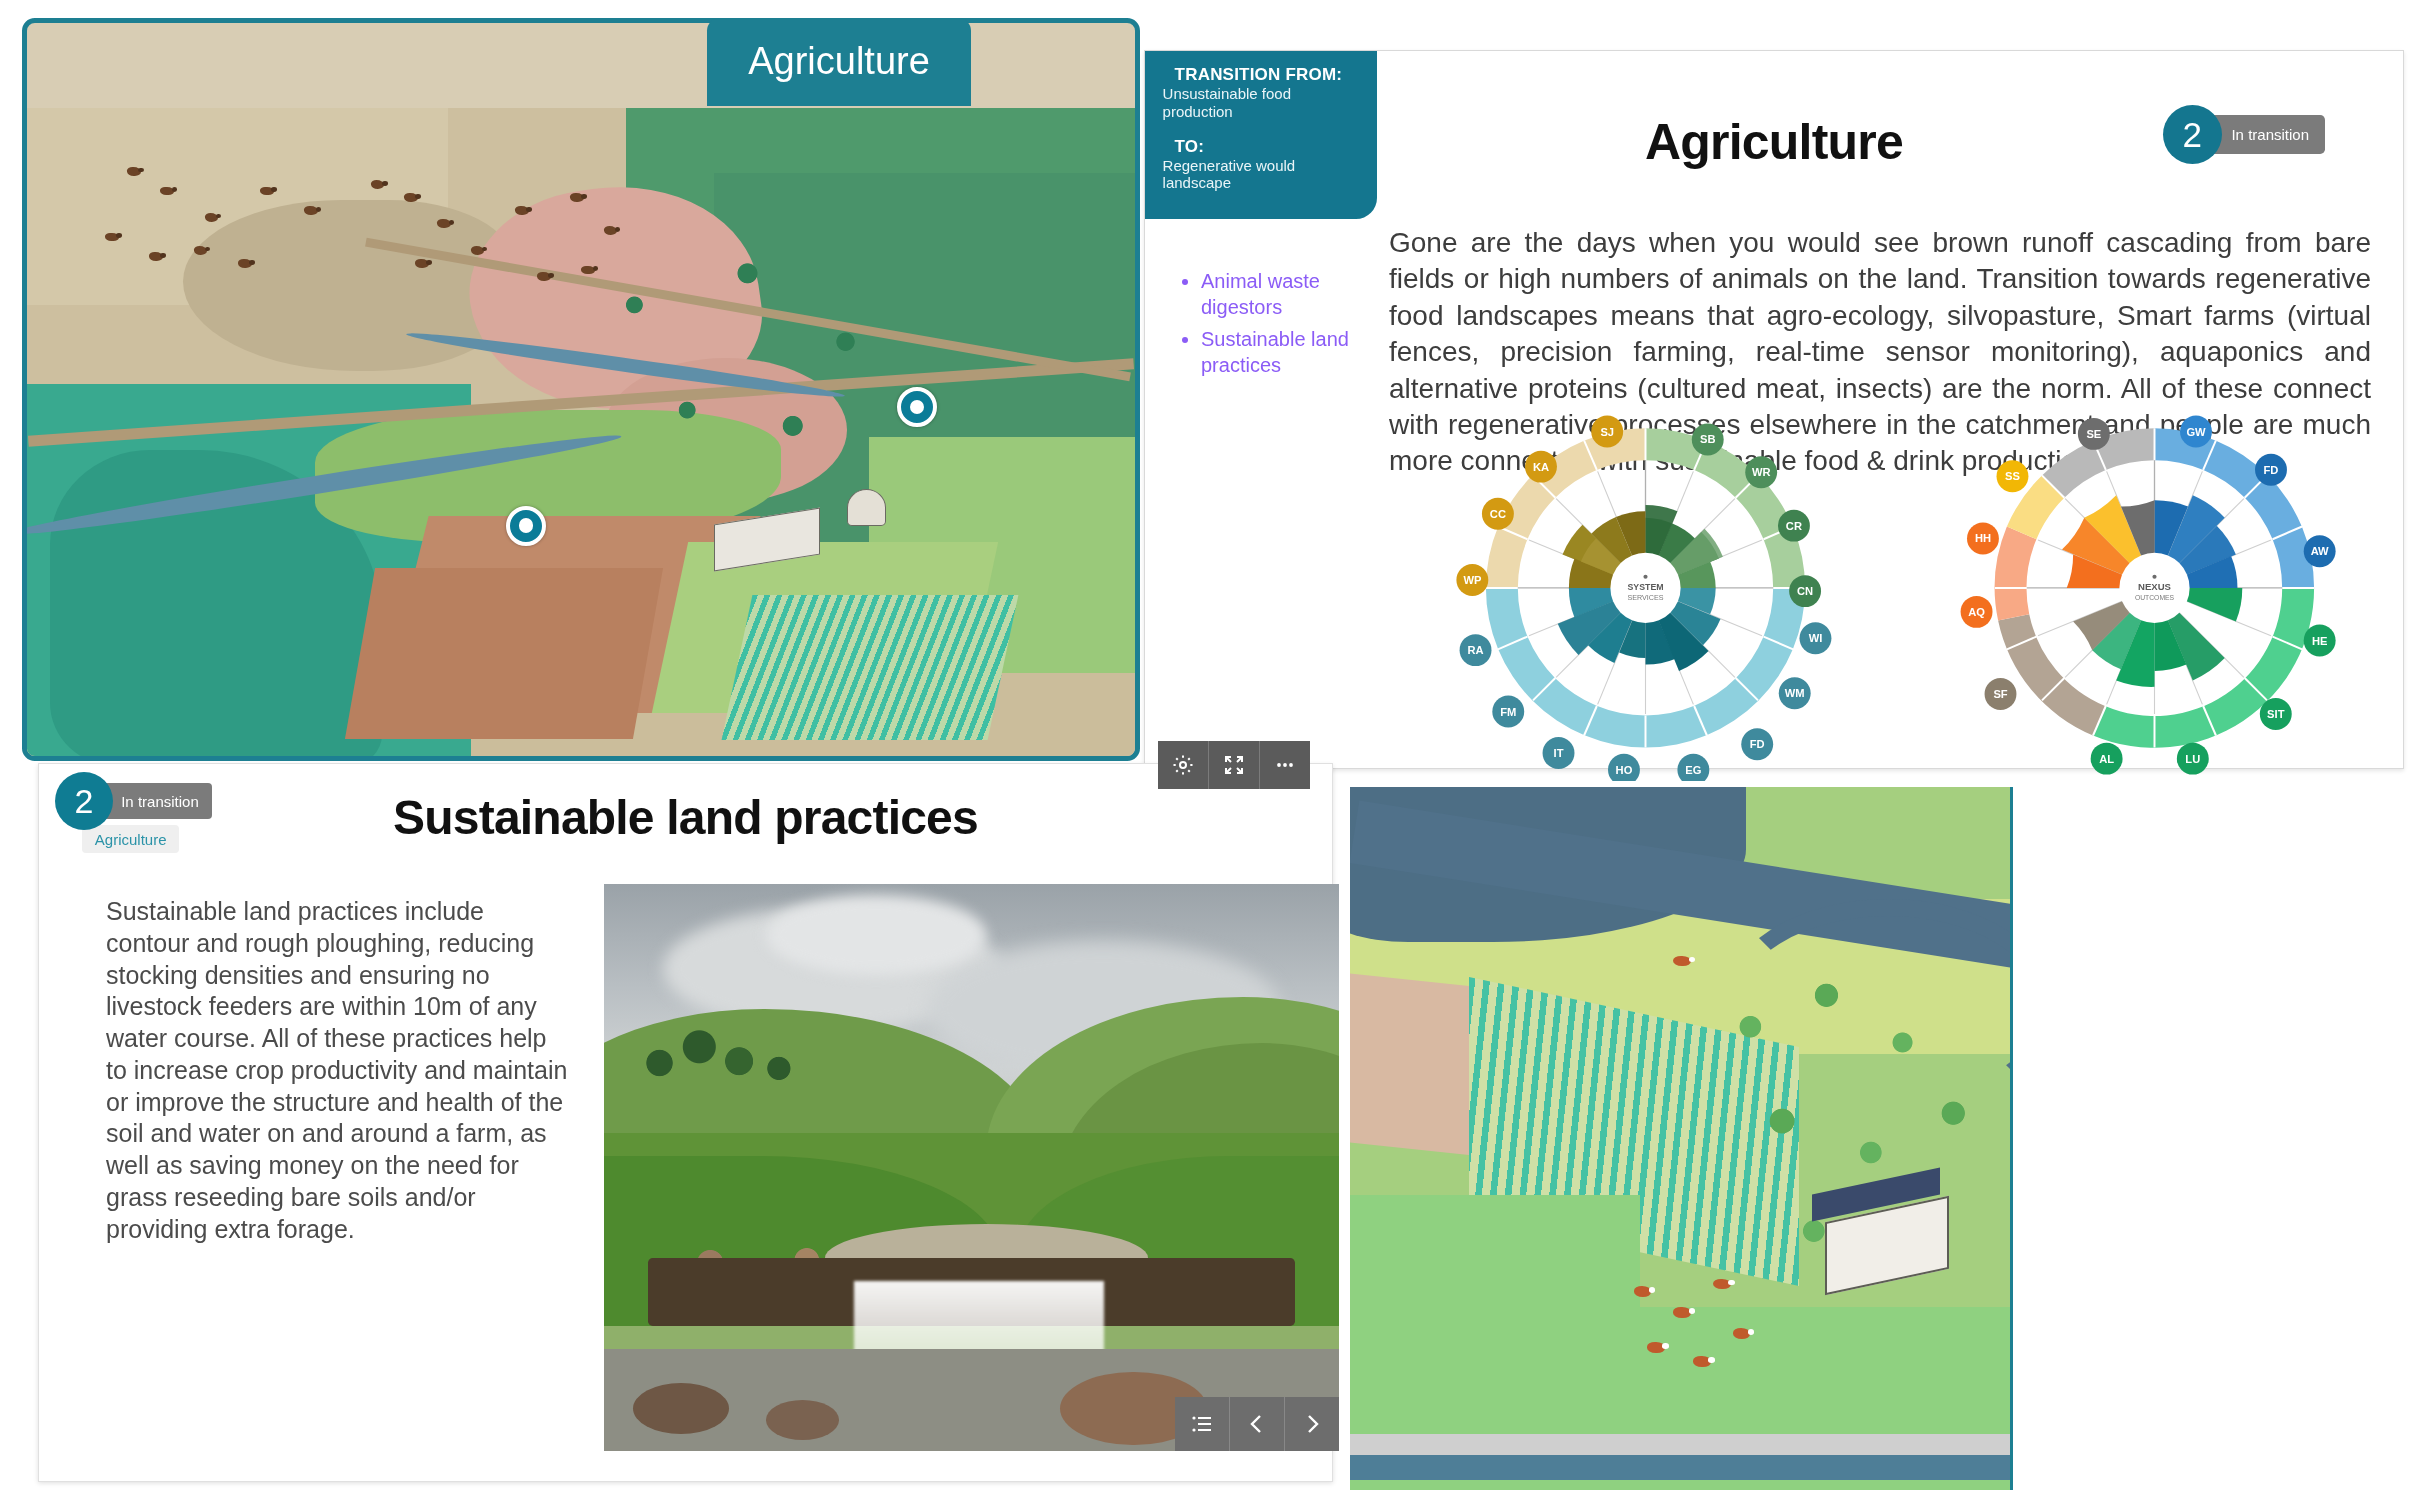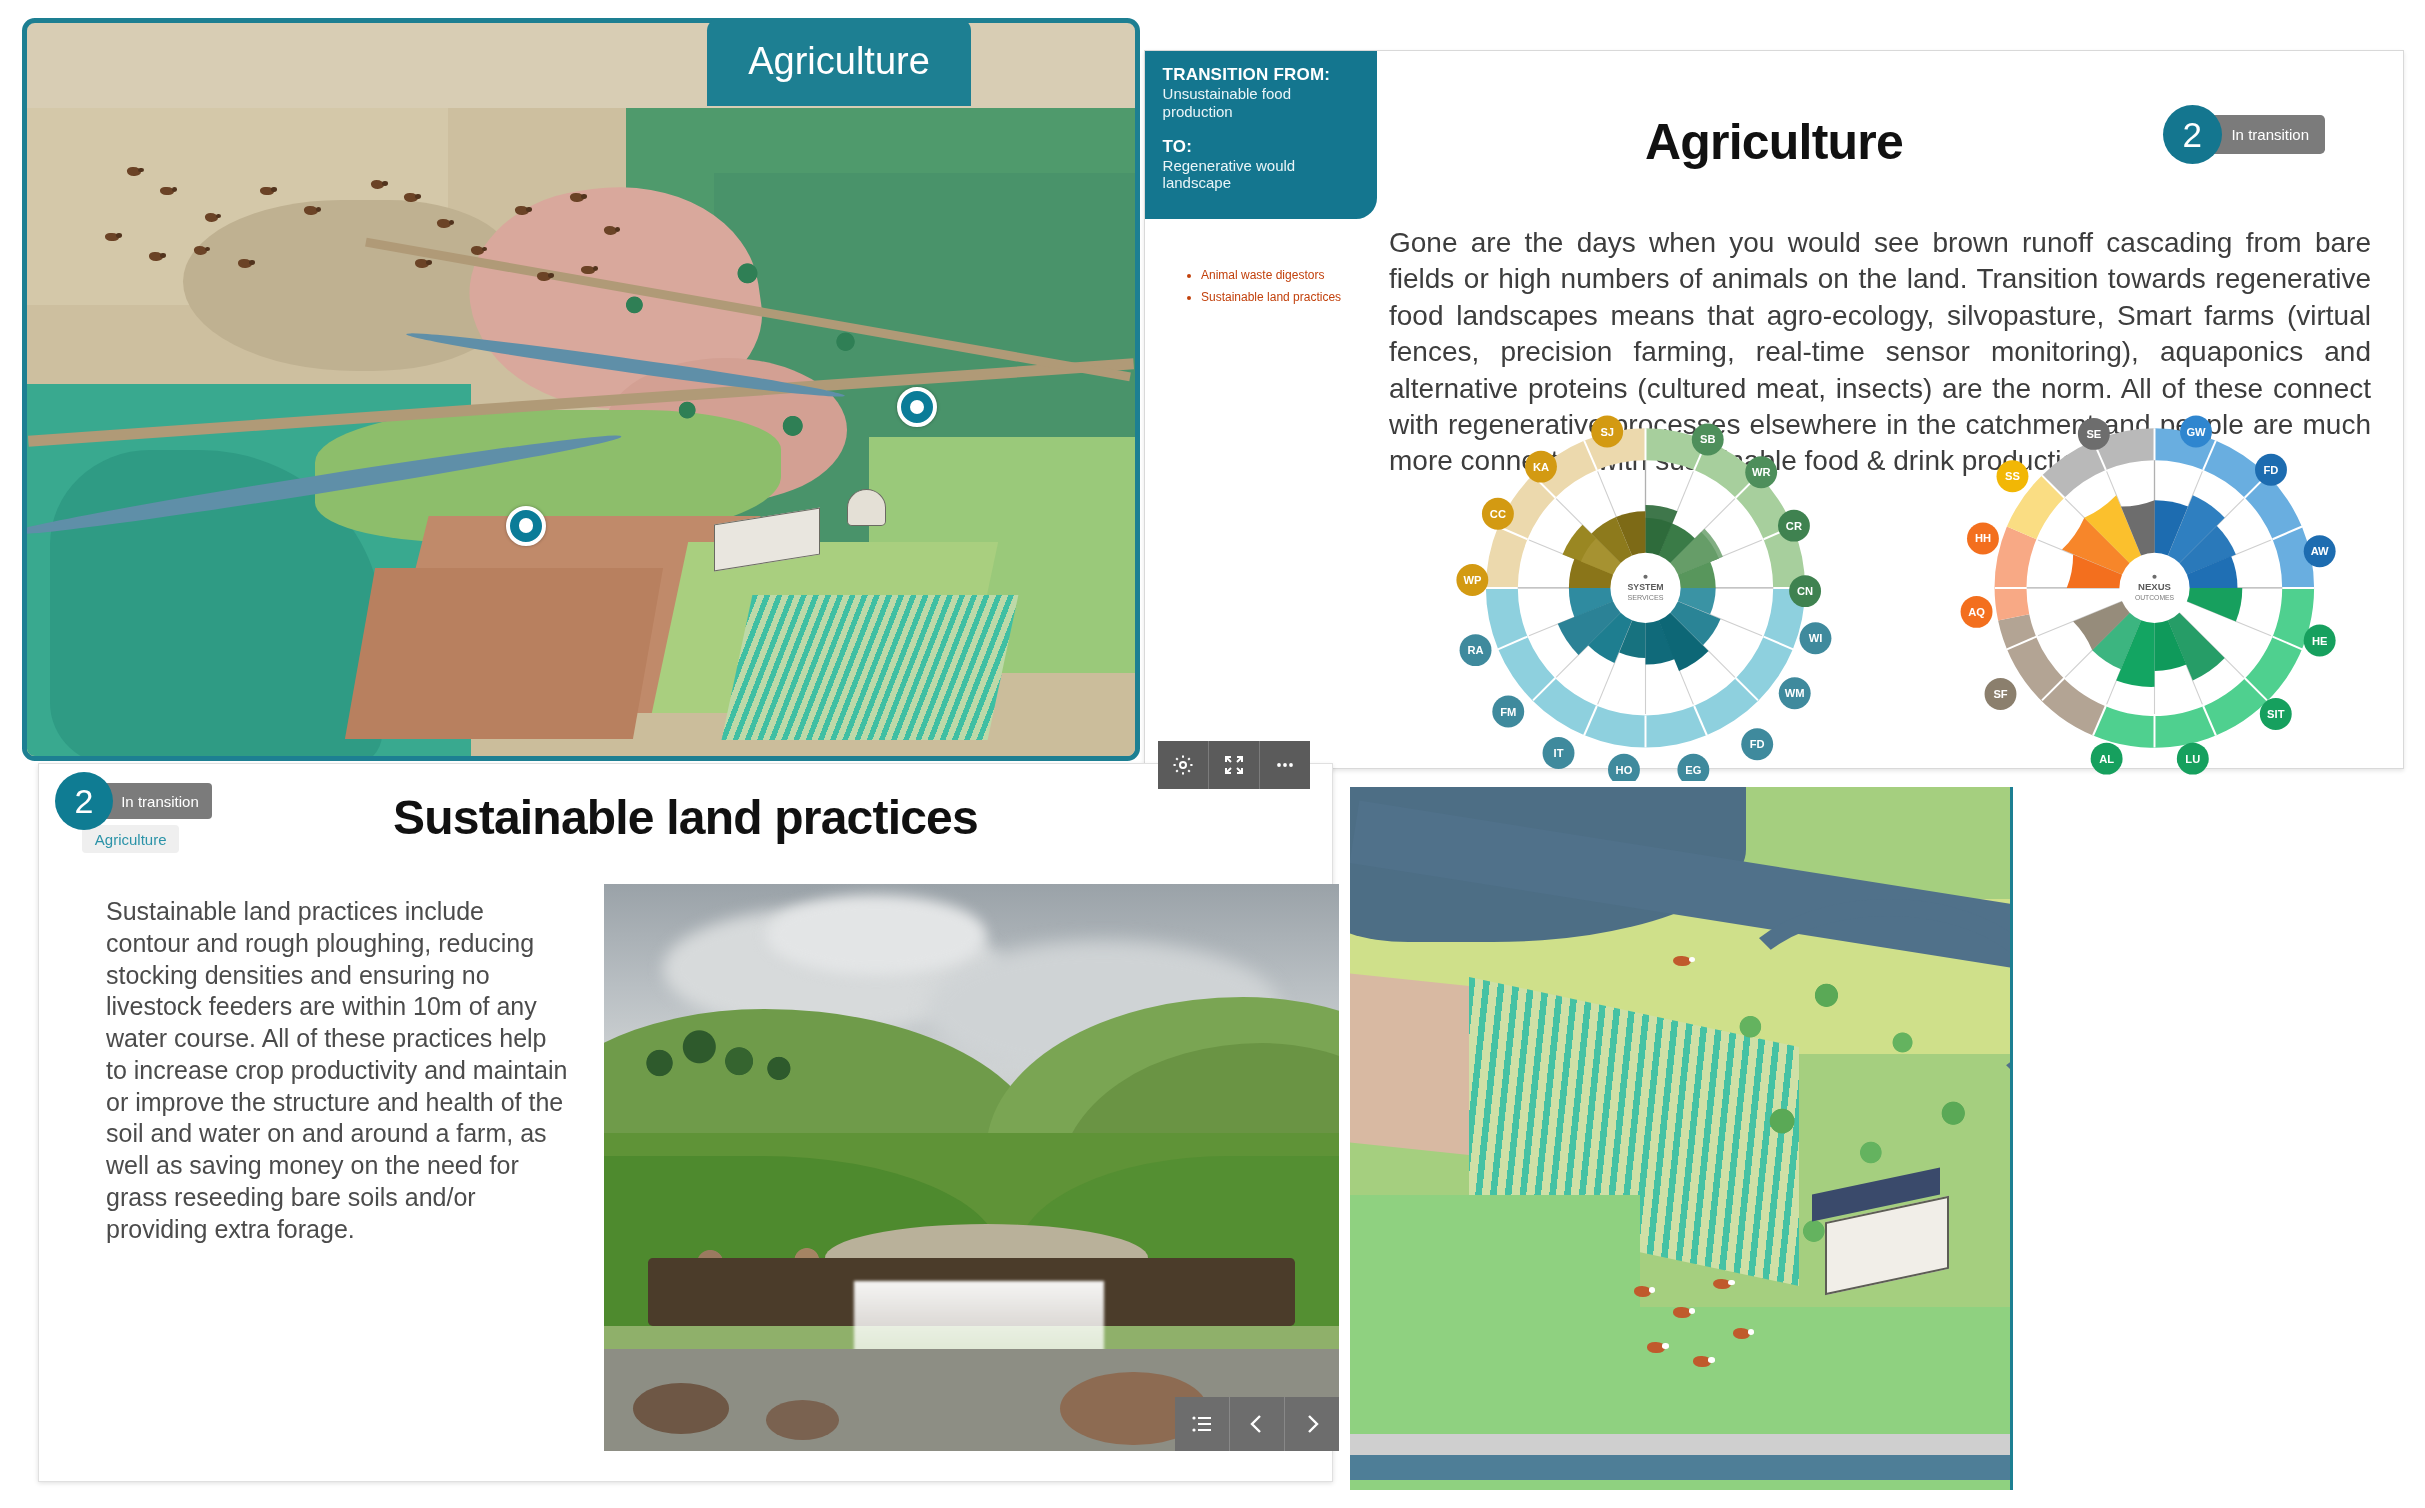--- a/index.html
+++ b/index.html
@@ -96,25 +96,25 @@
     left:1144px;top:50px;width:1260px;height:719px;
     background:#ffffff;border:1.6px solid #d9d9d9;
     box-shadow:0 1.6px 4px rgba(0,0,0,.10);
     box-sizing:border-box;
   }
   #transition-box{
     position:absolute;left:0;top:0;width:232px;height:168px;
     background:#14768f;border-radius:0 0 21px 0;
     padding:14.4px 17.6px;box-sizing:border-box;color:#ffffff;
   }
-  .tr-head{font-size:17px;font-weight:bold;letter-spacing:0.2px;}
+  .tr-head{font-size:17px;font-weight:bold;letter-spacing:0.2px;margin-left:12px;}
   .tr-sub{font-size:15px;line-height:1.18;margin-bottom:16px;color:#eaf5f8;}
   #bullet-list{
     position:absolute;left:35px;top:217px;width:208px;
-    color:#c2410c;font-size:12px;line-height:1.3;
+    color:#8b5cf6;font-size:20px;line-height:1.3;
   }
   #bullet-list ul{margin:0;padding-left:21px;}
   #bullet-list li{margin-bottom:6.4px;}
 
   #agri-title{
     position:absolute;left:0;top:62px;width:100%;text-align:center;
     font-size:50px;font-weight:bold;color:#111111;letter-spacing:-0.8px;
   }
   #badge-top{position:absolute;right:78px;top:54px;display:flex;align-items:center;}
   .badge-circle{

